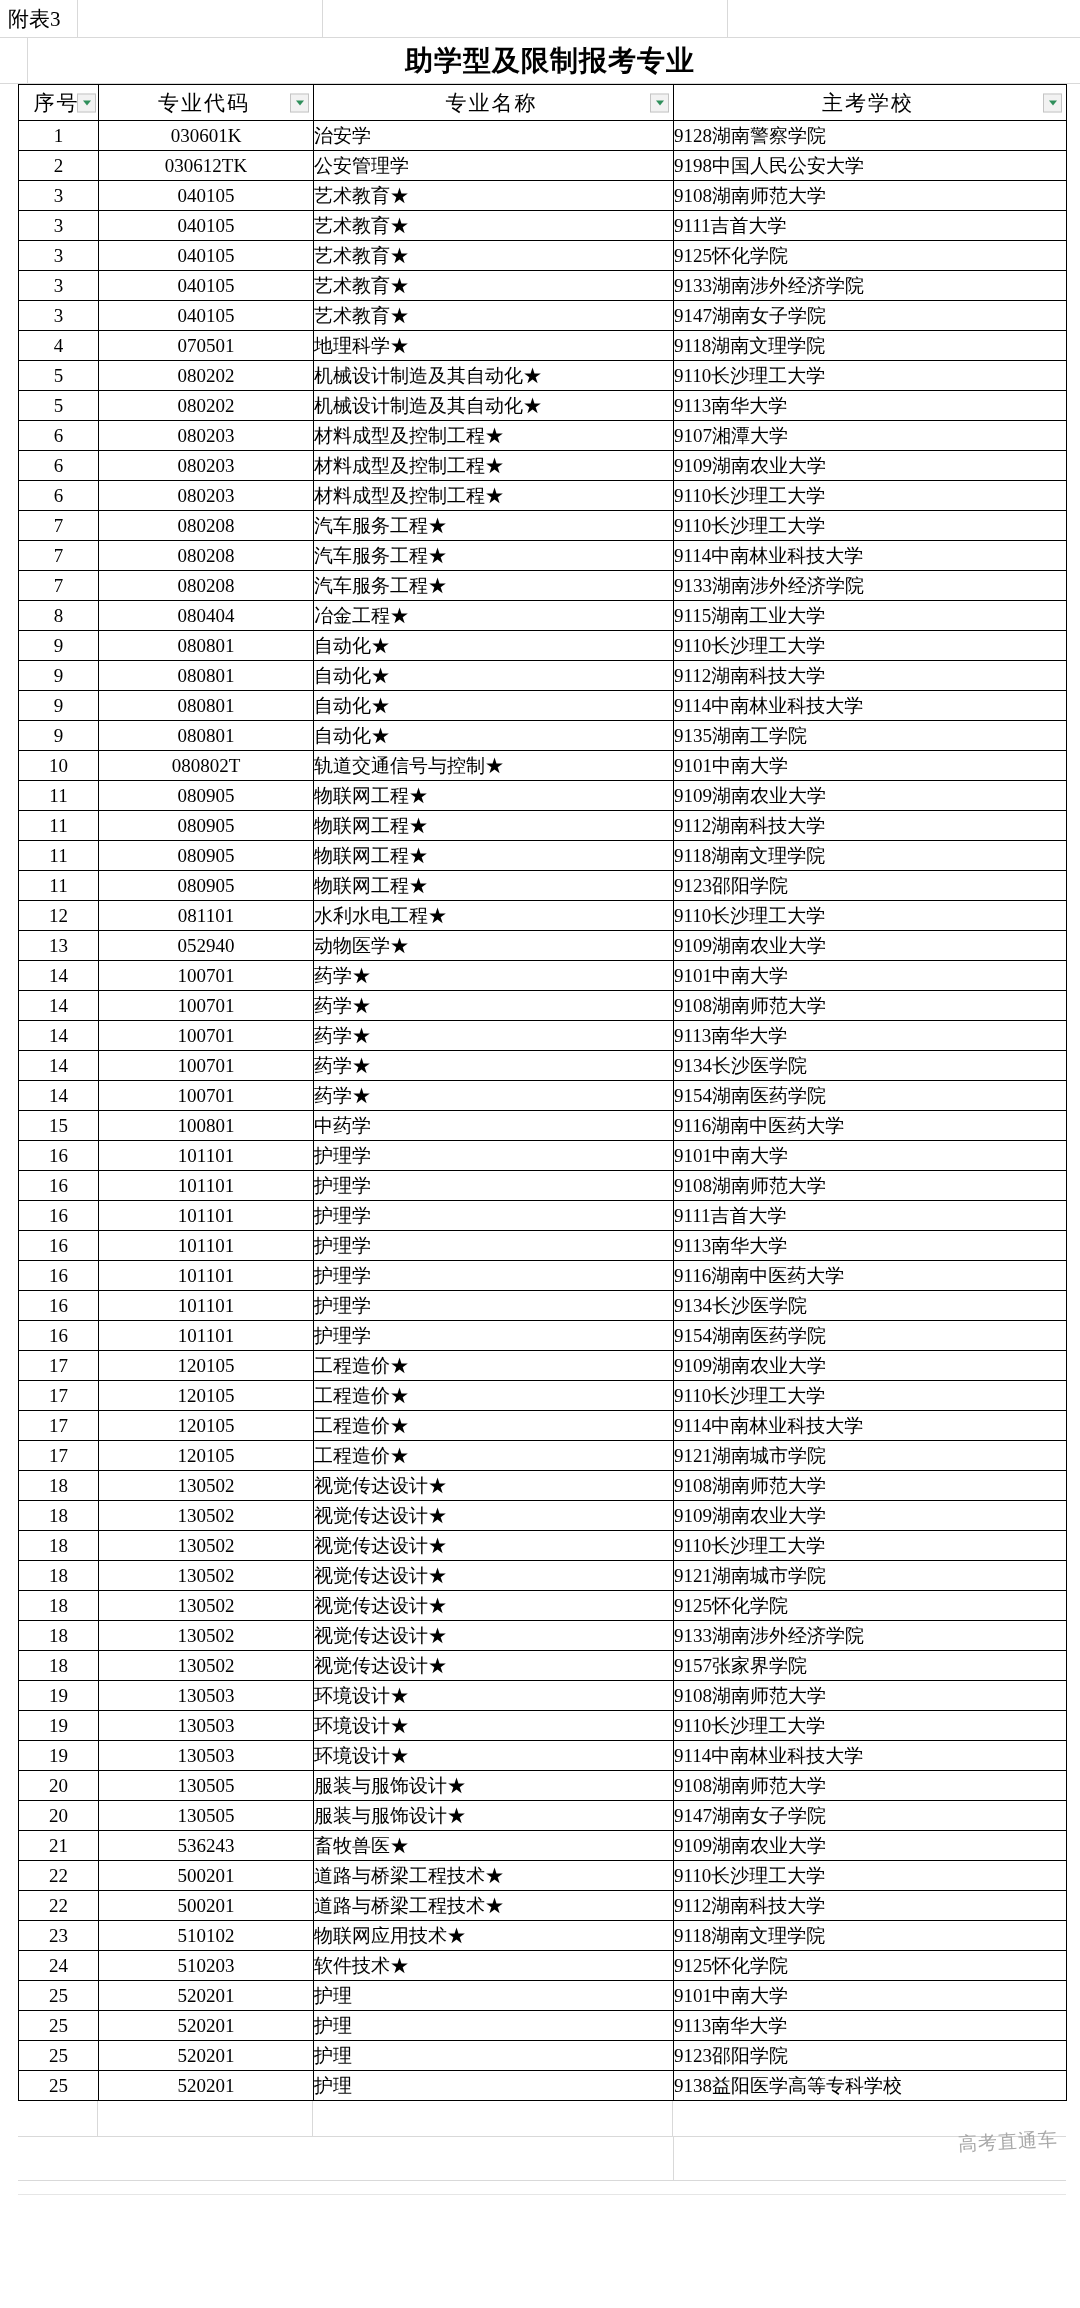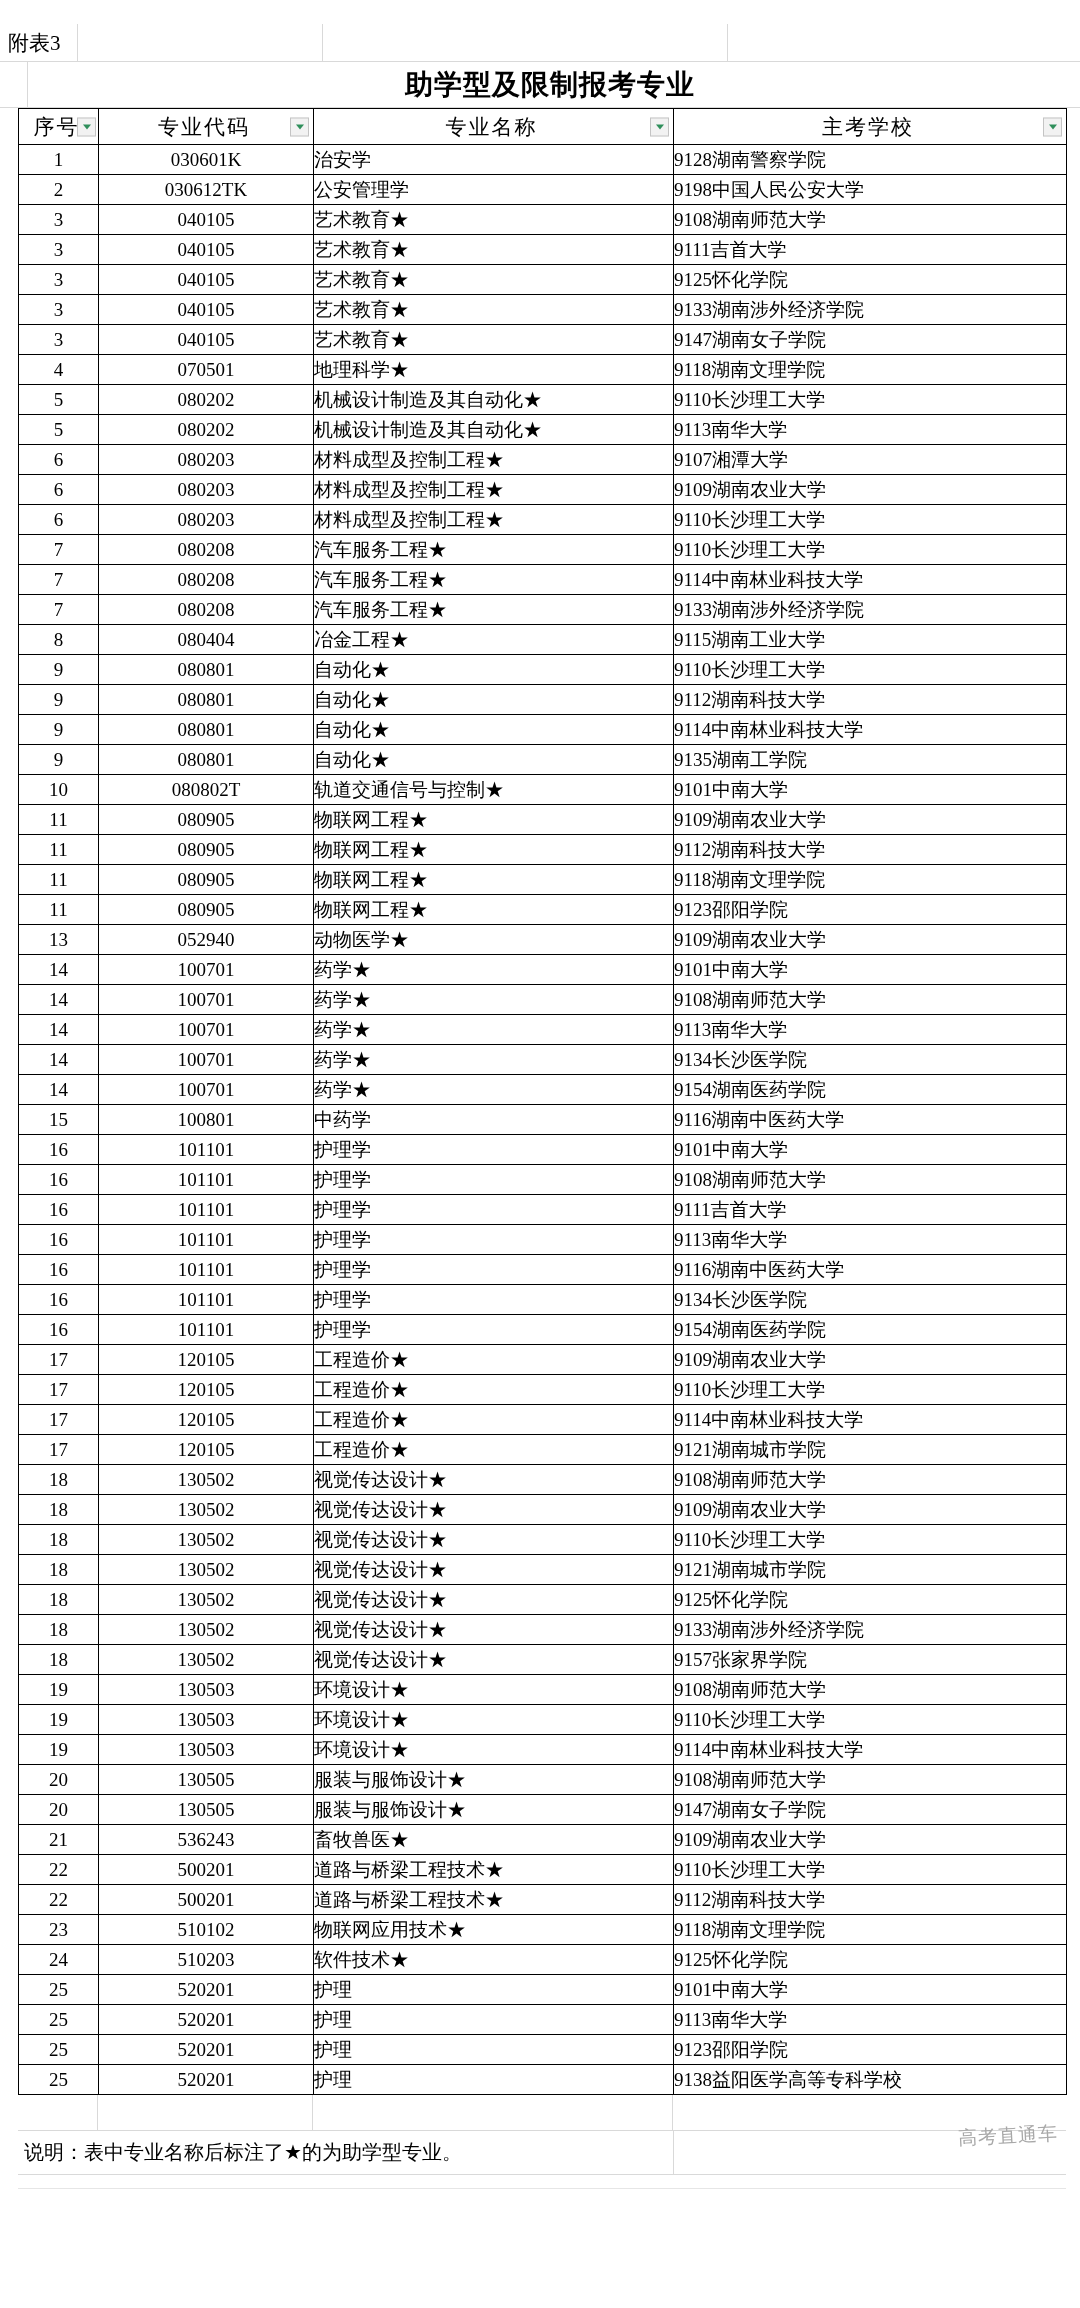--- a/index.html
+++ b/index.html
@@ -20,21 +20,20 @@
     background: #ffffff;
     box-sizing: border-box;
   }
 
   
   .meta-row {
     display: flex;
     height: 38px;
     border-bottom: 1px solid #d9d9d9;
     box-sizing: border-box;
-    margin-top: 24px;
   }
   .meta-cell {
     border-right: 1px solid #d9d9d9;
     box-sizing: border-box;
     display: flex;
     align-items: center;
     font-size: 21px;
     color: #000;
     padding-left: 8px;
   }
@@ -404,20 +403,26 @@
           <td class="c-name">物联网工程★</td>
           <td class="c-school">9118湖南文理学院</td>
         </tr>
         <tr>
           <td class="c-no">11</td>
           <td class="c-code">080905</td>
           <td class="c-name">物联网工程★</td>
           <td class="c-school">9123邵阳学院</td>
         </tr>
         <tr>
+          <td class="c-no">12</td>
+          <td class="c-code">081101</td>
+          <td class="c-name">水利水电工程★</td>
+          <td class="c-school">9110长沙理工大学</td>
+        </tr>
+        <tr>
           <td class="c-no">13</td>
           <td class="c-code">052940</td>
           <td class="c-name">动物医学★</td>
           <td class="c-school">9109湖南农业大学</td>
         </tr>
         <tr>
           <td class="c-no">14</td>
           <td class="c-code">100701</td>
           <td class="c-name">药学★</td>
           <td class="c-school">9101中南大学</td>
@@ -648,20 +653,19 @@
   </table>
 
   <div class="foot-blank">
     <div class="fb1"></div>
     <div class="fb2"></div>
     <div class="fb3"></div>
     <div class="fb4"></div>
   </div>
 
   <div class="note-row">
-    <div class="note-text">说明：表中专业名称后标注了★的为助学型专业。</div>
     <div class="note-div-1"></div>
     <div class="watermark">高考直通车</div>
   </div>
 
   <div class="tail-rule"></div>
 
 </div>
 
 </body></html>

